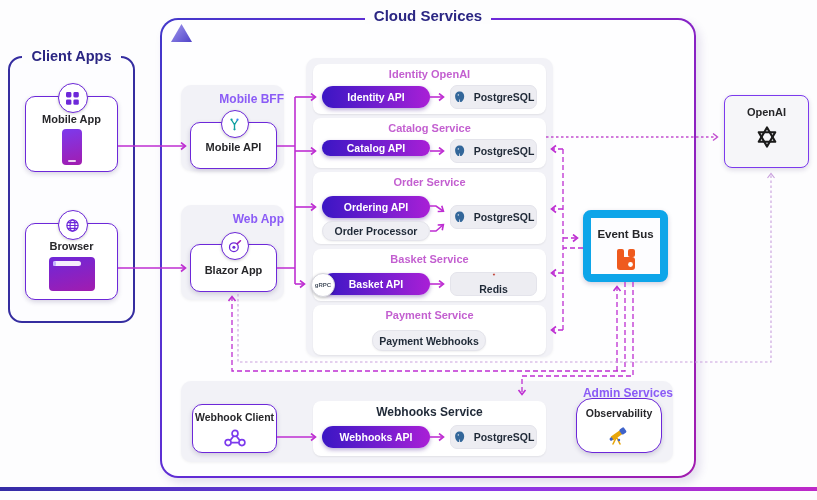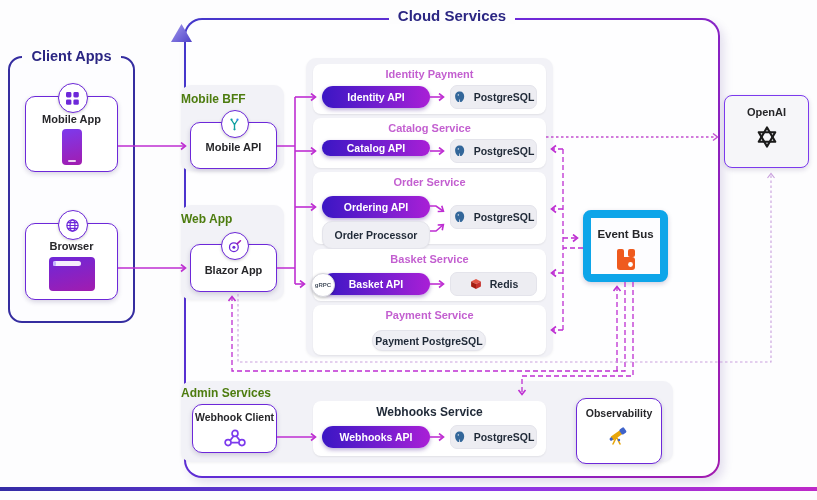--- a/index.html
+++ b/index.html
@@ -10,27 +10,27 @@
   
   .group{border-radius:14px;background:#FDFDFF;}
   .client-group{border:2px solid #352DA0;}
   .legend{position:absolute;top:-11px;left:0;right:0;text-align:center;pointer-events:none;}
   .legend span{display:inline-block;background:#FDFDFE;padding:0 9px;font-weight:bold;color:#2B2683;}
   .legend.small span{font-size:14.5px;}
   .legend.big span{font-size:15px;}
 
   .cloud-wrap{border-radius:18px;padding:2px;
     background:linear-gradient(115deg,#4338CA 0%,#6D28D9 45%,#A21CAF 100%);
-    box-shadow:4px 5px 10px rgba(70,40,140,.14);margin-left:24px;}
+    box-shadow:4px 5px 10px rgba(70,40,140,.14);}
   .cloud-inner{width:100%;height:100%;background:#FEFEFF;border-radius:16px;}
 
   
   .panel{background:#F2F2F7;border-radius:10px;box-shadow:0 1px 3px rgba(0,0,0,.05);}
-  .panel-header{position:absolute;left:0;right:0;text-align:left;font-weight:bold;
-                font-size:12px;color:#4d7c0f;}
+  .panel-header{position:absolute;left:0;right:0;text-align:right;font-weight:bold;
+                font-size:12px;color:#8b5cf6;}
   .row-card{background:#FFFFFF;border-radius:8px;box-shadow:0 1px 2px rgba(0,0,0,.07);}
   .row-header{position:absolute;left:0;right:0;text-align:center;font-weight:bold;
               font-size:11px;color:#C35FD0;}
 
   
   .node{background:#FFFFFF;border:1.6px solid #6D28D9;border-radius:10px;
         box-shadow:0 2px 5px rgba(40,20,90,.18);}
   .node-label{position:absolute;left:0;right:0;text-align:center;font-size:11px;
               font-weight:600;color:#27272A;}
   .badge{position:absolute;background:#fff;border:1.8px solid #6D28D9;border-radius:50%;
@@ -138,21 +138,21 @@
           <circle cx="11" cy="13" r="2.4" fill="#6D28D9"></circle>
           <path d="M16.5 7.5 L21.5 2.8" stroke="#A21CAF" stroke-width="2.6" stroke-linecap="round"></path>
         </svg>
     </div>
     <div class="node-label" style="top:19px;">Blazor App</div>
   </div>
 
   <div class="abs panel z2" style="left:306px;top:58px;width:247px;height:299px;"></div>
 
   <div class="abs row-card z3" style="left:313px;top:64px;width:233px;height:50px;">
-    <div class="row-header" style="top:4px;">Identity Payment</div>
+    <div class="row-header" style="top:4px;">Identity OpenAI</div>
   </div>
   <div class="abs api-btn z3" style="left:322px;top:86px;width:108px;height:22px;">
       <span>Identity API</span>
     </div>
   <div class="abs chip z3" style="left:450px;top:85px;width:87px;height:24px;">
     <svg width="14" height="14" viewBox="0 0 20 20">
         <path d="M10 2 C5.2 2 3 5 3 9 c0 4 2 7 4 8 1 .5 2 .3 2-1 v-2 c0-1 1-1 1 0 v2 c0 1.3 1 1.6 2 1 2-1 4-4 4-8 0-4-2.2-7-6-7z" fill="#33679A"></path>
         <circle cx="7.6" cy="7" r="1" fill="#fff"></circle>
       </svg>
     <span>PostgreSQL</span>
@@ -171,54 +171,54 @@
       </svg>
     <span>PostgreSQL</span>
   </div>
 
   <div class="abs row-card z3" style="left:313px;top:172px;width:233px;height:72px;">
     <div class="row-header" style="top:4px;">Order Service</div>
   </div>
   <div class="abs api-btn z3" style="left:322px;top:196px;width:108px;height:22px;">
       <span>Ordering API</span>
     </div>
-  <div class="abs proc-chip z3" style="left:322px;top:221px;width:108px;height:28px;">
+  <div class="abs proc-chip z3" style="left:322px;top:221px;width:108px;height:20px;">
       <span>Order Processor</span>
     </div>
   <div class="abs chip z3" style="left:450px;top:205px;width:87px;height:24px;">
     <svg width="14" height="14" viewBox="0 0 20 20">
         <path d="M10 2 C5.2 2 3 5 3 9 c0 4 2 7 4 8 1 .5 2 .3 2-1 v-2 c0-1 1-1 1 0 v2 c0 1.3 1 1.6 2 1 2-1 4-4 4-8 0-4-2.2-7-6-7z" fill="#33679A"></path>
         <circle cx="7.6" cy="7" r="1" fill="#fff"></circle>
       </svg>
     <span>PostgreSQL</span>
   </div>
 
   <div class="abs row-card z3" style="left:313px;top:249px;width:233px;height:52px;">
     <div class="row-header" style="top:4px;">Basket Service</div>
   </div>
   <div class="abs api-btn z3" style="left:322px;top:273px;width:108px;height:22px;">
       <span>Basket API</span>
     </div>
   <div class="grpc-badge" style="left:311px;top:273px;">
       <span>gRPC</span>
     </div>
-  <div class="abs chip z3" style="left:450px;top:272px;width:87px;height:24px;">
+  <div class="abs chip z3" style="left:450px;top:272px;width:87px;height:24px;flex-direction:column;">
     <svg width="14" height="14" viewBox="0 0 20 20">
         <path d="M10 3 L17 6.5 10 10 3 6.5z" fill="#E25444"></path>
         <path d="M3 6.5 L10 10 V17 L3 13.5z" fill="#A41E11"></path>
         <path d="M17 6.5 L10 10 V17 L17 13.5z" fill="#C6302B"></path>
       </svg>
     <span>Redis</span>
   </div>
 
   <div class="abs row-card z3" style="left:313px;top:305px;width:233px;height:50px;">
     <div class="row-header" style="top:4px;">Payment Service</div>
   </div>
   <div class="abs proc-chip z3" style="left:372px;top:330px;width:114px;height:21px;">
-      <span>Payment PostgreSQL</span>
+      <span>Payment Webhooks</span>
     </div>
 
   <div class="abs z3" style="left:583px;top:210px;width:85px;height:72px;background:#FDFDFF;border:8px solid #0ea5e9;border-radius:8px;box-shadow:0 2px 5px rgba(40,20,90,.2);">
     <div class="node-label" style="top:10px;font-weight:bold;font-size:11.5px;">Event Bus</div>
     <div class="abs" style="left:50%;top:30px;margin-left:-12px;">
       <svg width="24" height="24" viewBox="0 0 24 24">
           <g fill="#EF5A1E">
             <rect x="3" y="1" width="7" height="13" rx="2"></rect>
             <rect x="14" y="1" width="7" height="8" rx="2"></rect>
             <rect x="3" y="9" width="18" height="13" rx="3"></rect>
@@ -248,21 +248,21 @@
   <div class="abs api-btn z3" style="left:322px;top:426px;width:108px;height:22px;">
       <span>Webhooks API</span>
     </div>
   <div class="abs chip z3" style="left:450px;top:425px;width:87px;height:24px;">
     <svg width="14" height="14" viewBox="0 0 20 20">
         <path d="M10 2 C5.2 2 3 5 3 9 c0 4 2 7 4 8 1 .5 2 .3 2-1 v-2 c0-1 1-1 1 0 v2 c0 1.3 1 1.6 2 1 2-1 4-4 4-8 0-4-2.2-7-6-7z" fill="#33679A"></path>
         <circle cx="7.6" cy="7" r="1" fill="#fff"></circle>
       </svg>
     <span>PostgreSQL</span>
   </div>
-  <div class="abs node z3" style="left:576px;top:398px;width:86px;height:66px;">
+  <div class="abs node z3" style="left:576px;top:398px;width:86px;height:55px;border-radius:16px;">
     <div class="node-label" style="top:8px;font-size:10.5px;">Observability</div>
     <div class="abs" style="left:50%;top:24px;margin-left:-12px;">
       <svg width="24" height="22" viewBox="0 0 24 22">
           <g transform="rotate(-35 11 11)">
             <rect x="3" y="9" width="12" height="4.6" rx="1.2" fill="#E7A60C"></rect>
             <rect x="14" y="8.2" width="5.5" height="6.2" rx="1.4" fill="#3F63C9"></rect>
             <rect x="1" y="9.8" width="3" height="3" rx="1" fill="#3F63C9"></rect>
           </g>
           <path d="M9 15 L6 21 M10 15 L13 21" stroke="#E7A60C" stroke-width="1.6" stroke-linecap="round"></path>
           <circle cx="12" cy="17" r="1.2" fill="#3F63C9"></circle>

